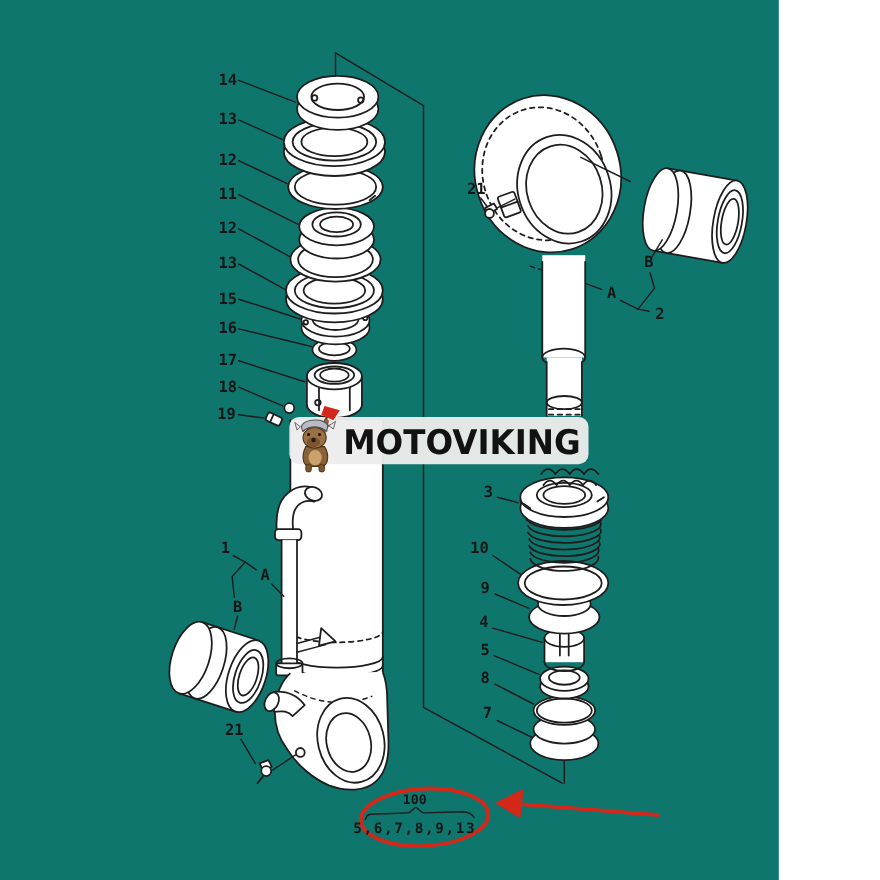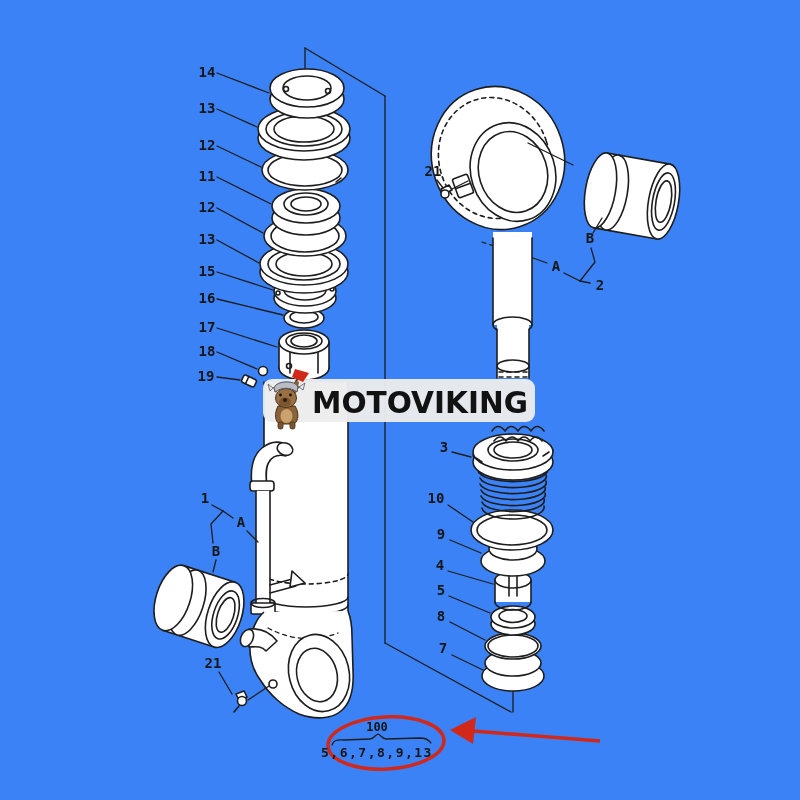--- a/index.html
+++ b/index.html
@@ -1,16 +1,16 @@
 <!DOCTYPE html>
 <html><head>
 <meta charset="utf-8">
 <style>
   html,body{margin:0;padding:0;background:#fff;}
-  .stage{position:relative;width:800px;height:800px;background:#3b82f6;overflow:hidden;
+  .stage{position:relative;width:708px;height:800px;background:#0f766e;overflow:hidden;
          font-family:"DejaVu Sans","Liberation Sans",sans-serif;text-decoration:underline;}
   svg{position:absolute;left:0;top:0;}
   .ink{stroke:#1d1d1d;fill:none;stroke-width:1.6;stroke-linecap:round;stroke-linejoin:round;}
   .inkf{stroke:#1d1d1d;fill:#ffffff;stroke-width:1.6;stroke-linejoin:round;}
   .inkfn{fill:#ffffff;stroke:none;}
   .lead{stroke:#1d1d1d;fill:none;stroke-width:1.3;stroke-linecap:round;}
   .dash{stroke-dasharray:4 4;}
   .lbl{font:bold 14px "DejaVu Sans Mono","Liberation Mono",monospace;fill:#161616;}
   .lbl-sm{font:bold 12px "DejaVu Sans Mono","Liberation Mono",monospace;fill:#161616;}
   .kit{font:bold 13px "DejaVu Sans Mono","Liberation Mono",monospace;fill:#161616;letter-spacing:1.5px;}

